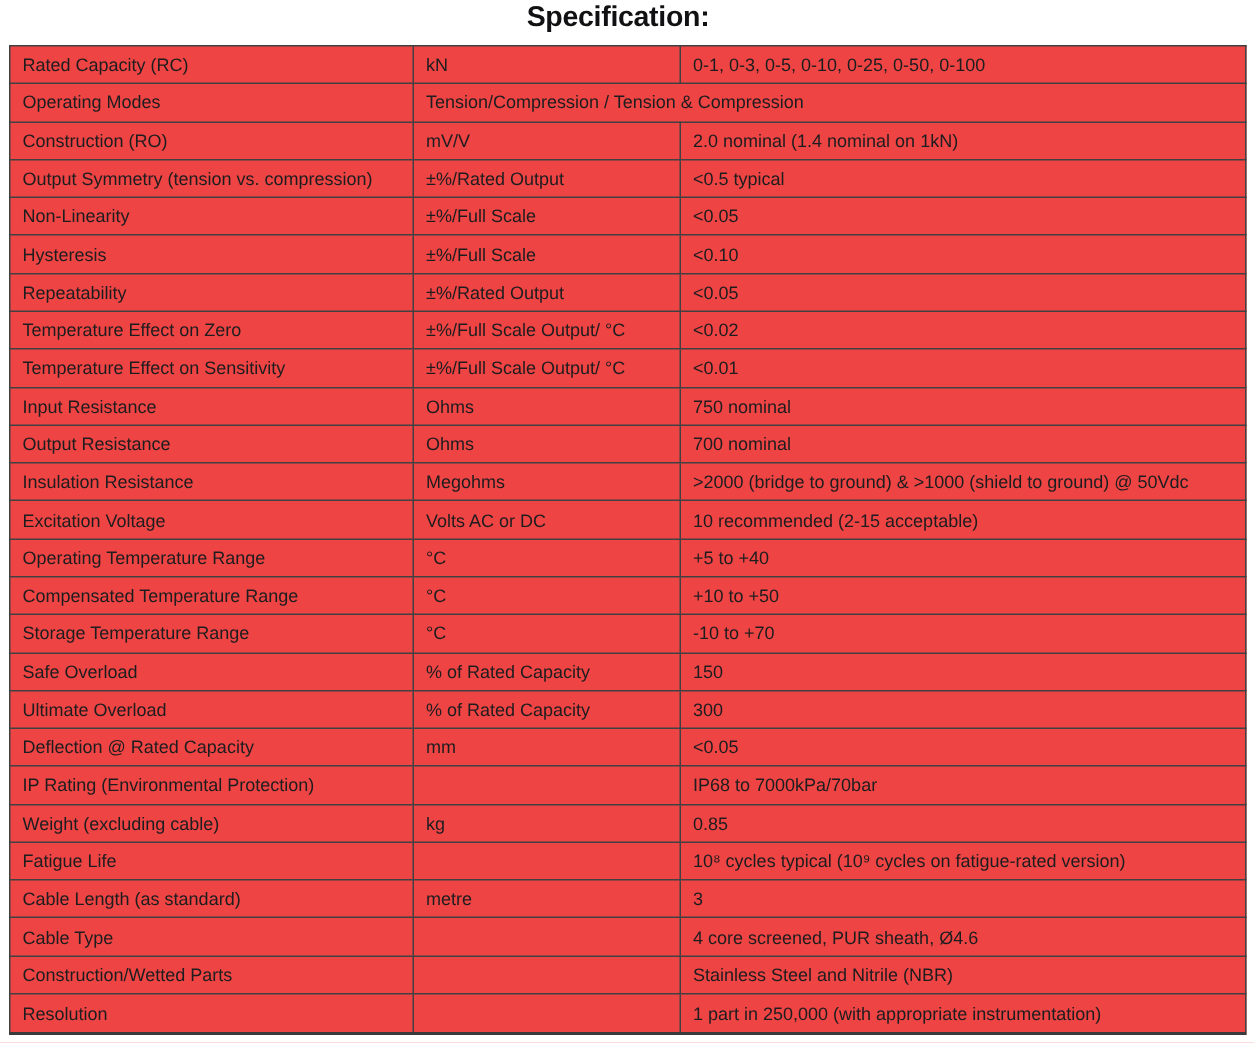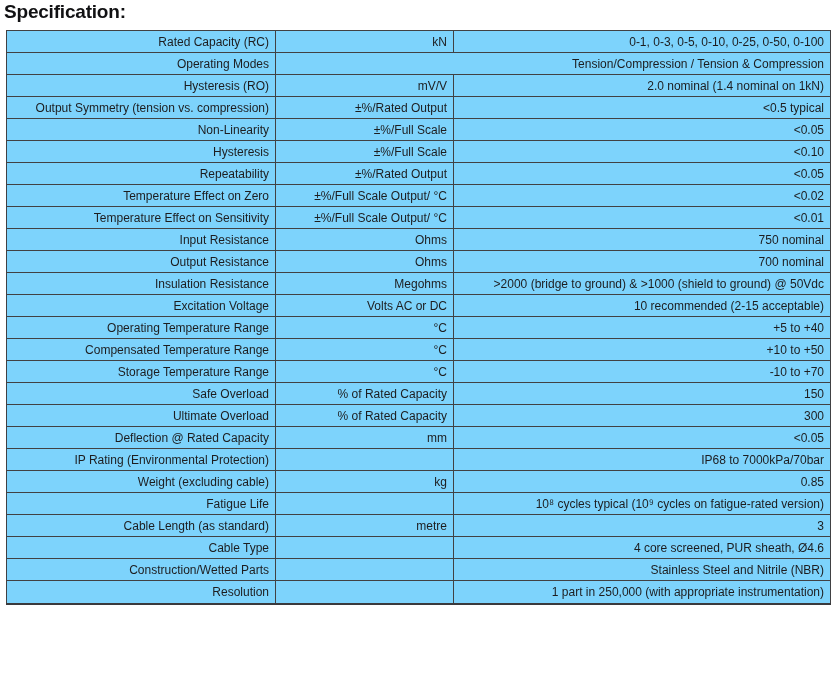--- a/index.html
+++ b/index.html
@@ -15,28 +15,28 @@
     padding: 1px 0 0 6px;
     background: #ffffff;
     overflow: hidden;
   }
   .page-title {
     margin: 0 16px 7px -2px;
     font-size: 19px;
     font-weight: 700;
     color: #111113;
     letter-spacing: -0.2px;
+    text-align: center;
   }
   table.spec-table {
     border-collapse: collapse;
     table-layout: fixed;
     width: 824px;
-    height: 575px;
-    background: #7dd3fc;
-    text-align: right;
+    height: 660px;
+    background: #ef4444;
   }
   table.spec-table td {
     border: 1.3px solid #414143;
     font-size: 12px;
     color: #1d1d1f;
     padding: 0 6px 0 8px;
     vertical-align: middle;
     white-space: nowrap;
     overflow: hidden;
   }
@@ -63,21 +63,21 @@
         <tr>
           <td>Rated Capacity (RC)</td>
           <td>kN</td>
           <td>0-1, 0-3, 0-5, 0-10, 0-25, 0-50, 0-100</td>
         </tr>
         <tr>
           <td>Operating Modes</td>
           <td colspan="2">Tension/Compression / Tension &amp; Compression</td>
         </tr>
         <tr>
-          <td>Hysteresis (RO)</td>
+          <td>Construction (RO)</td>
           <td>mV/V</td>
           <td>2.0 nominal (1.4 nominal on 1kN)</td>
         </tr>
         <tr>
           <td>Output Symmetry (tension vs. compression)</td>
           <td>±%/Rated Output</td>
           <td>&lt;0.5 typical</td>
         </tr>
         <tr>
           <td>Non-Linearity</td>

